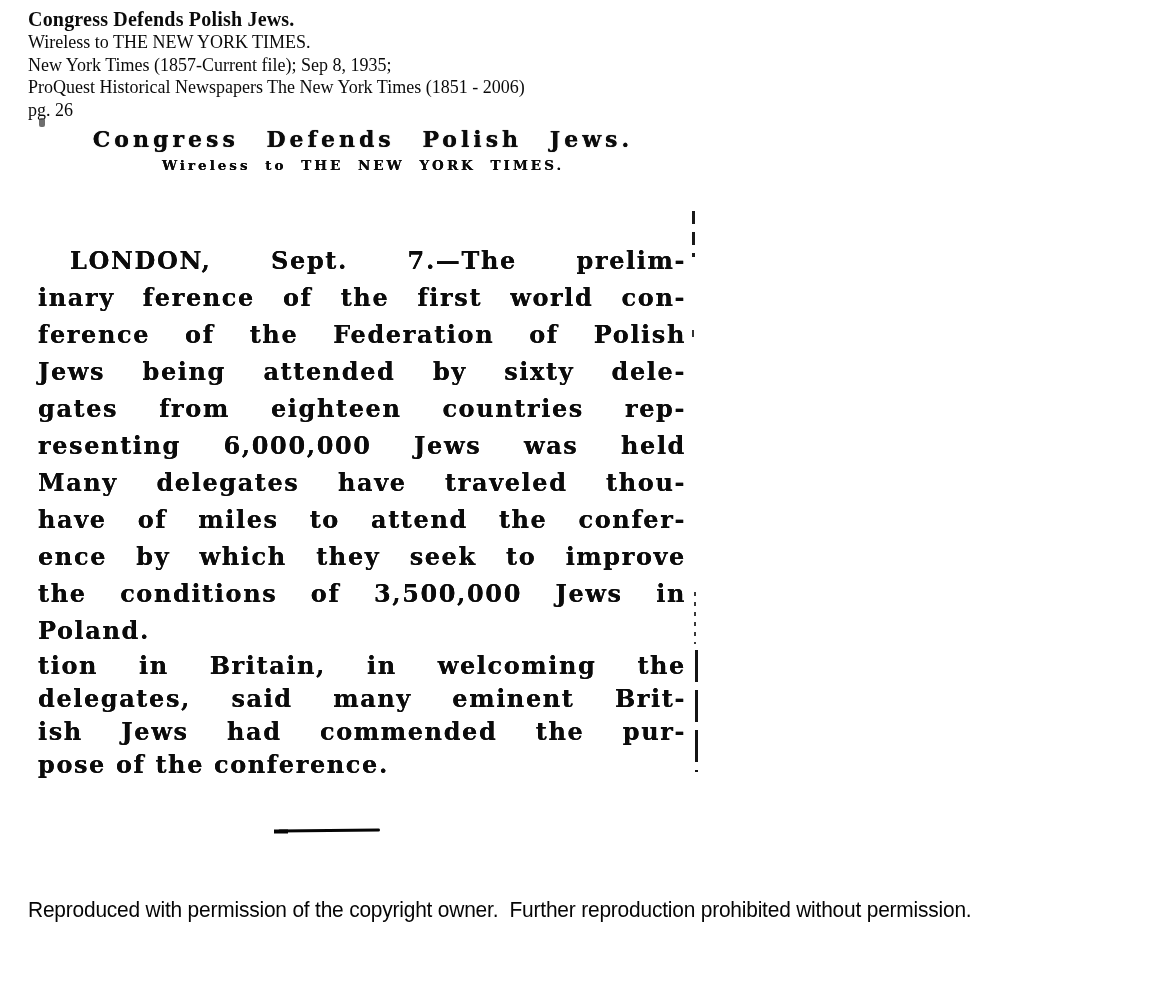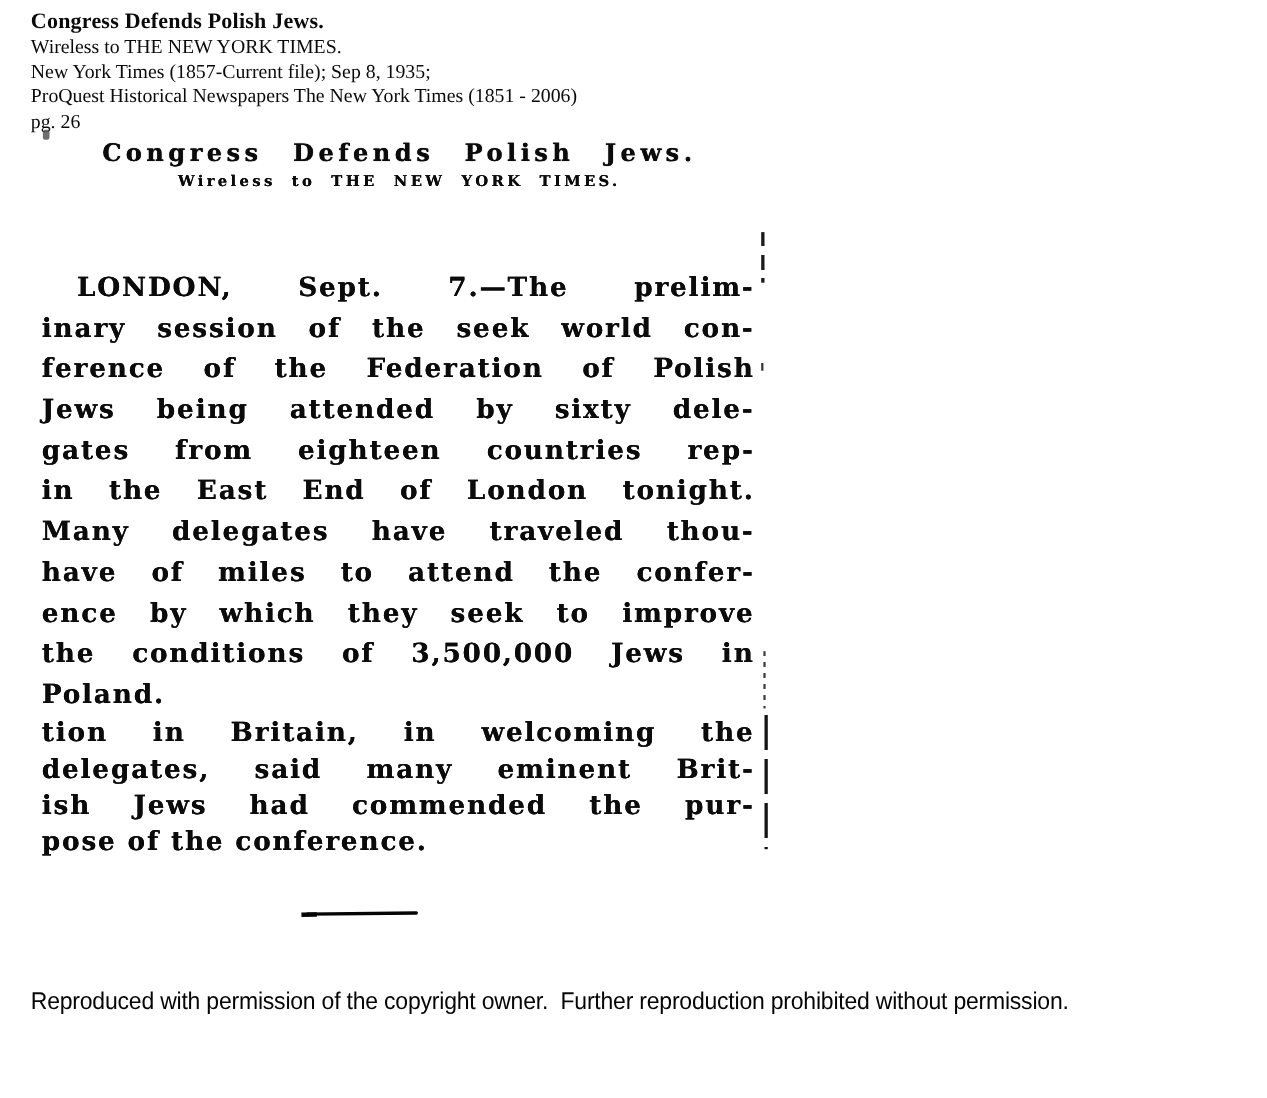--- a/index.html
+++ b/index.html
@@ -80,25 +80,25 @@
     <div class="cit-line">pg. 26</div>
   </header>
 
   <section class="clip">
     <div class="clip-headline">Congress Defends Polish Jews.</div>
     <div class="clip-subheadline">Wireless to THE NEW YORK TIMES.</div>
 
     <div class="article-body">
       <div class="para1">
         <div class="bline indent1">LONDON, Sept. 7.—The prelim-</div>
-        <div class="bline">inary session of the seek world con-</div>
+        <div class="bline">inary ference of the first world con-</div>
         <div class="bline">ference of the Federation of Polish</div>
         <div class="bline">Jews being attended by sixty dele-</div>
         <div class="bline">gates from eighteen countries rep-</div>
-        <div class="bline">in the East End of London tonight.</div>
+        <div class="bline">resenting 6,000,000 Jews was held</div>
         <div class="bline">Many delegates have traveled thou-</div>
         <div class="bline">have of miles to attend the confer-</div>
         <div class="bline">ence by which they seek to improve</div>
         <div class="bline">the conditions of 3,500,000 Jews in</div>
         <div class="bline lastline">Poland.</div>
       </div>
       <div class="para2">
         <div class="bline">tion in Britain, in welcoming the</div>
         <div class="bline">delegates, said many eminent Brit-</div>
         <div class="bline">ish Jews had commended the pur-</div>

